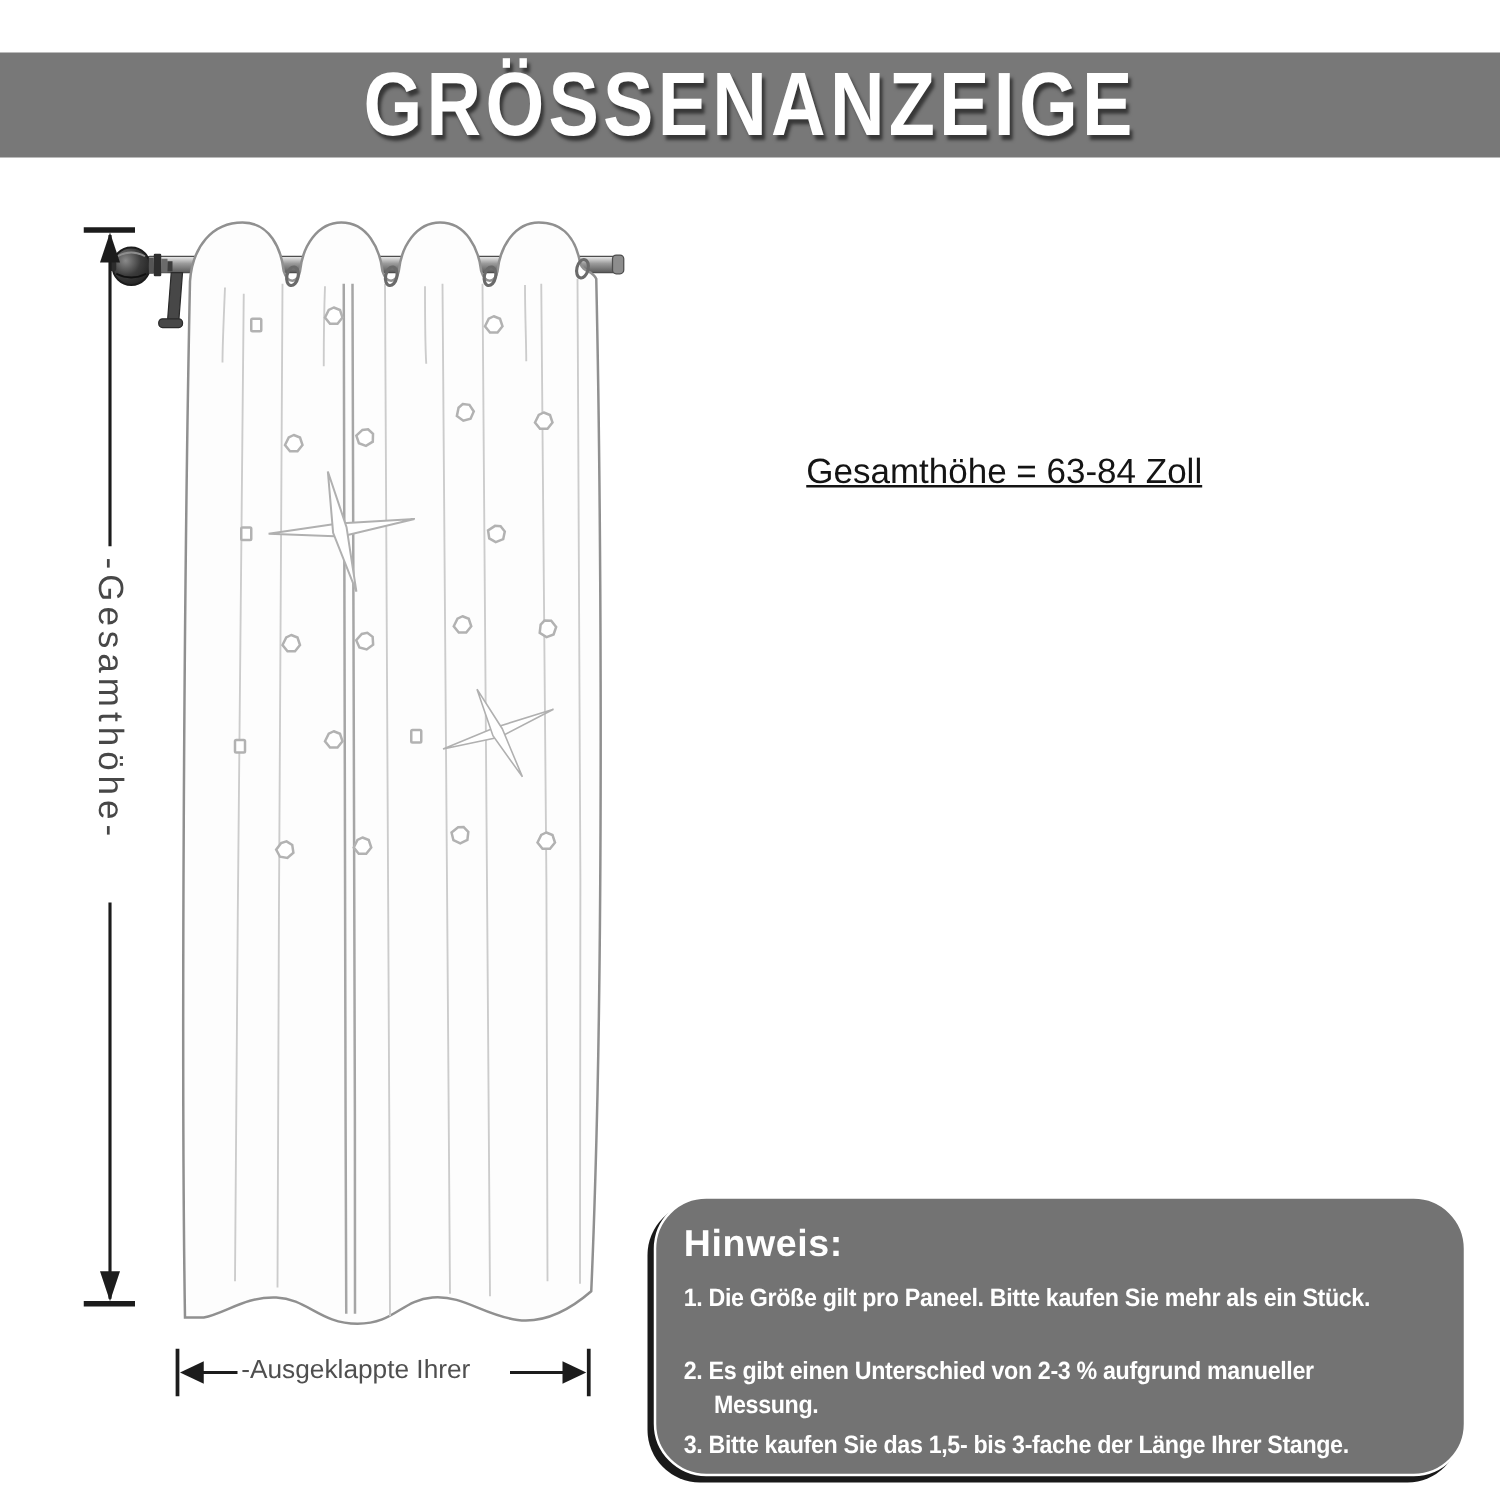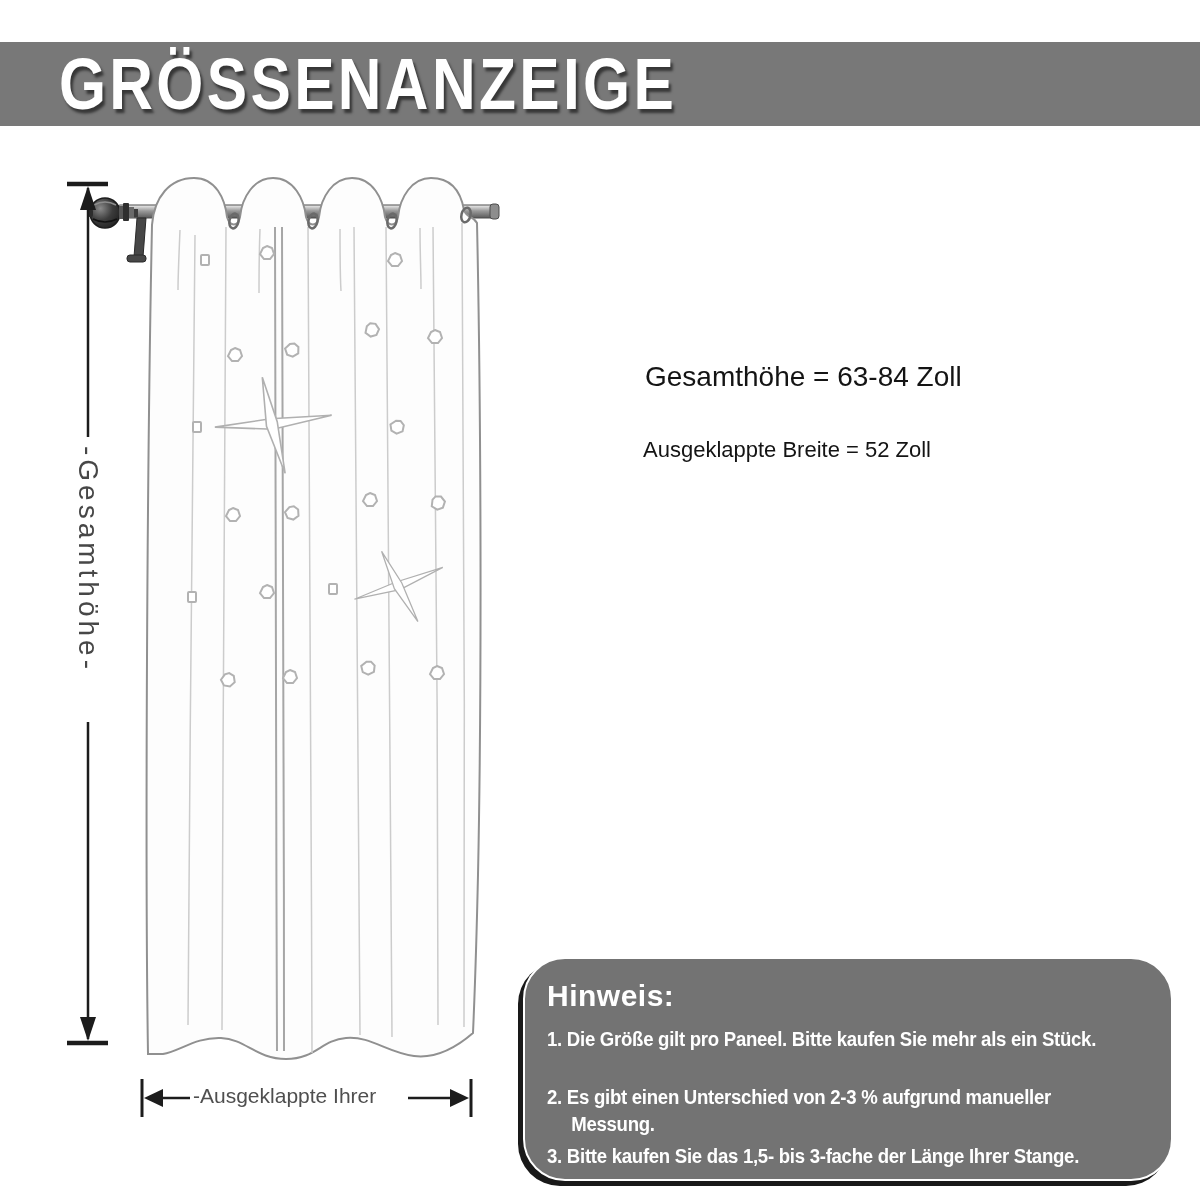--- a/index.html
+++ b/index.html
@@ -1,27 +1,27 @@
 <!DOCTYPE html>
 <html><head>
 <meta charset="utf-8">
 <style>
   html,body{margin:0;padding:0;background:#fff;}
   #stage{position:relative;width:1200px;height:1200px;background:#fff;overflow:hidden;
          font-family:"Liberation Sans","DejaVu Sans",sans-serif;}
 
   
   .banner{position:absolute;left:0;top:42px;width:1200px;height:84px;background:#787878;
-          display:flex;align-items:center;justify-content:flex-start;}
+          display:flex;align-items:center;justify-content:center;}
   .banner h1{margin:0;color:#ffffff;font-size:72px;font-weight:700;letter-spacing:4px;
              transform:scaleX(0.84);transform-origin:50% 50%;
              text-shadow:3px 4px 3px rgba(0,0,0,0.55);white-space:nowrap;line-height:84px;}
 
   
-  .dim-height{position:absolute;left:645px;top:361px;font-size:28px;color:#141414;white-space:nowrap;}
+  .dim-height{position:absolute;left:645px;top:361px;font-size:28px;color:#141414;white-space:nowrap;text-decoration:underline;}
   .dim-width {position:absolute;left:643px;top:437px;font-size:22px;color:#141414;white-space:nowrap;}
 
   
   .illu{position:absolute;left:30px;top:165px;width:540px;height:1000px;}
 
   .v-label{position:absolute;left:72px;top:446px;width:32px;height:260px;
            writing-mode:vertical-rl;font-size:28px;letter-spacing:4px;color:#474747;white-space:nowrap;}
   .h-label{position:absolute;left:193px;top:1084px;width:212px;font-size:21px;color:#4f4f4f;
            white-space:nowrap;}
 
@@ -40,21 +40,20 @@
 </head>
 <body>
 
 <div id="stage">
 
   <div class="banner">
     <h1>GRÖSSENANZEIGE</h1>
   </div>
 
   <div class="dim-height">Gesamthöhe = 63-84 Zoll</div>
-  <div class="dim-width">Ausgeklappte Breite = 52 Zoll</div>
 
   <svg class="illu" viewBox="0 0 540 1000">
     <defs>
       <linearGradient id="rodGrad" x1="0" y1="0" x2="0" y2="1">
         <stop offset="0" stop-color="#f0f0f0"></stop>
           <stop offset="0.45" stop-color="#9a9a9a"></stop>
         <stop offset="1" stop-color="#5a5a5a"></stop>
       </linearGradient>
       <radialGradient id="finGrad" cx="0.35" cy="0.35" r="0.8">
         <stop offset="0" stop-color="#8a8a8a"></stop>

